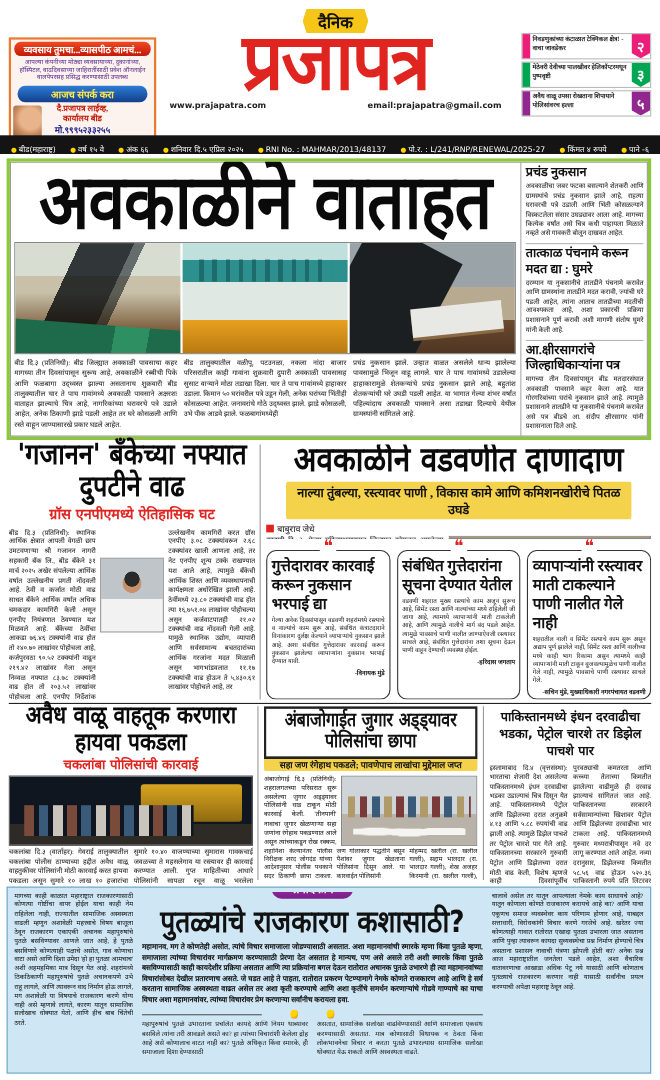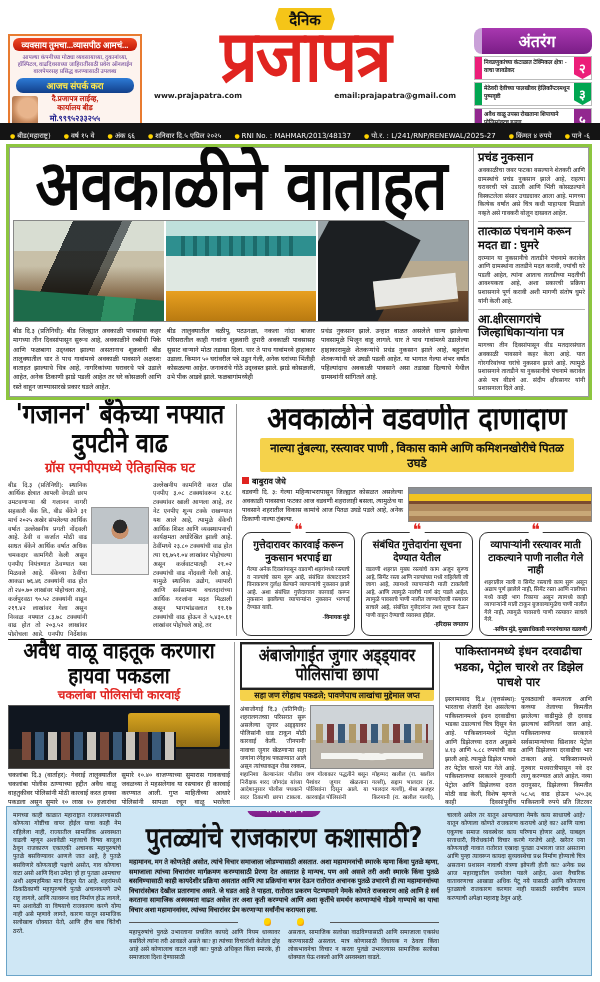--- a/index.html
+++ b/index.html
@@ -81,31 +81,31 @@
   .bank-body{display:flex;gap:4px;flex:1;overflow:hidden;margin-top:2px;}
   .bank-body p{margin:0;font-size:6.2px;line-height:1.42;text-align:justify;flex:1;}
   .portrait{width:56px;height:66px;margin-top:26px;border:1px solid #999;flex:none;
       background:radial-gradient(circle at 50% 28%,#2a2a2a 0 12%,transparent 13%),
       radial-gradient(circle at 50% 34%,#c8906b 0 16%,transparent 17%),
       linear-gradient(#bfc5c9 0 55%,#f2f2f2 55%);}
   .vadvani{flex:1;padding-left:5px;display:flex;flex-direction:column;overflow:hidden;}
   .vadvani .story-h{font-size:27px;}
   .sub-yellow{background:#f5d24b;font-weight:bold;font-size:11.5px;text-align:center;margin:4px 18px 2px;
       padding:2px 4px;border-radius:2px;}
-  .byline{display:flex;align-items:center;gap:3px;font-weight:bold;font-size:8px;margin:1px 0;}
+  .byline{display:flex;align-items:center;gap:3px;font-weight:normal;font-size:8px;margin:1px 0;}
   .byline i{width:7px;height:7px;background:#e02420;display:inline-block;}
   .vad-row{display:flex;gap:5px;height:72px;overflow:hidden;}
   .vad-row p{margin:0;font-size:6.3px;line-height:1.45;text-align:justify;width:46%;}
   .pflood{flex:1;border:1px solid #888;
       background:linear-gradient(#8a8f94 0 18%,#f2c420 18% 38%,#7a4a30 38% 48%,#b08a5e 48% 70%,#c9a878 70% 85%,#a87f55 85%);}
   .quotes{display:flex;gap:6px;margin-top:10px;}
   .qbox{flex:1;border:1px solid #333;border-radius:9px;position:relative;padding:6px 4px 2px;background:#fff;}
   .qbox::before{content:"❝";position:absolute;top:-11px;left:50%;transform:translateX(-50%);
       color:#e02420;font-size:16px;background:#fff;padding:0 3px;line-height:1;}
-  .q-h{font-weight:bold;font-size:10px;text-align:center;line-height:1.25;margin-bottom:2px;}
+  .q-h{font-weight:bold;font-size:14px;line-height:1.25;margin-bottom:2px;}
   .q-b{font-size:5.6px;line-height:1.35;text-align:justify;margin:0;}
   .q-s{font-size:5.8px;font-weight:bold;text-align:right;margin:1px 0 0;}
   
   .sec3{position:absolute;left:8px;top:642px;width:584px;height:158px;display:flex;justify-content:flex-end;}
   .sand{width:226px;padding-right:4px;box-sizing:border-box;}
   .sand .story-h{font-size:19px;}
   .sand .sub-red{font-size:12px;margin:2px 0;}
   .pnight{height:62px;border:1px solid #555;margin:2px 0;position:relative;overflow:hidden;
       background:linear-gradient(#10161f 0 70%,#2e2a26 70%);}
   .pnight::before{content:"";position:absolute;right:4%;top:12%;width:42%;height:55%;
@@ -170,21 +170,20 @@
     <div class="mast">
       <div><span class="dainik sans">दैनिक</span></div>
       <div class="title-red sans">प्रजापत्र</div>
       <div class="mast-urls sans">
         <span>www.prajapatra.com</span>
         <span>email:prajapatra@gmail.com</span>
       </div>
     </div>
 
     <div class="antarang">
-      <div class="head sans">अंतरंग</div>
       <div class="ant-item">
         <div class="ant-sq" style="background:#ec1e79"></div>
         <div class="ant-tx">निवडणुकांच्या कंटाळात टेक्निकल क्षेत्र! - वाचा जावडेकर</div>
         <div class="ant-pg sans" style="background:#ec1e79">२</div>
       </div>
       <div class="ant-item">
         <div class="ant-sq" style="background:#00a651"></div>
         <div class="ant-tx">मेठेवरी देवीच्या पालखीवर हेलिकॉप्टरमधून पुष्पवृष्टी</div>
         <div class="ant-pg sans" style="background:#00a651">३</div>
       </div>

